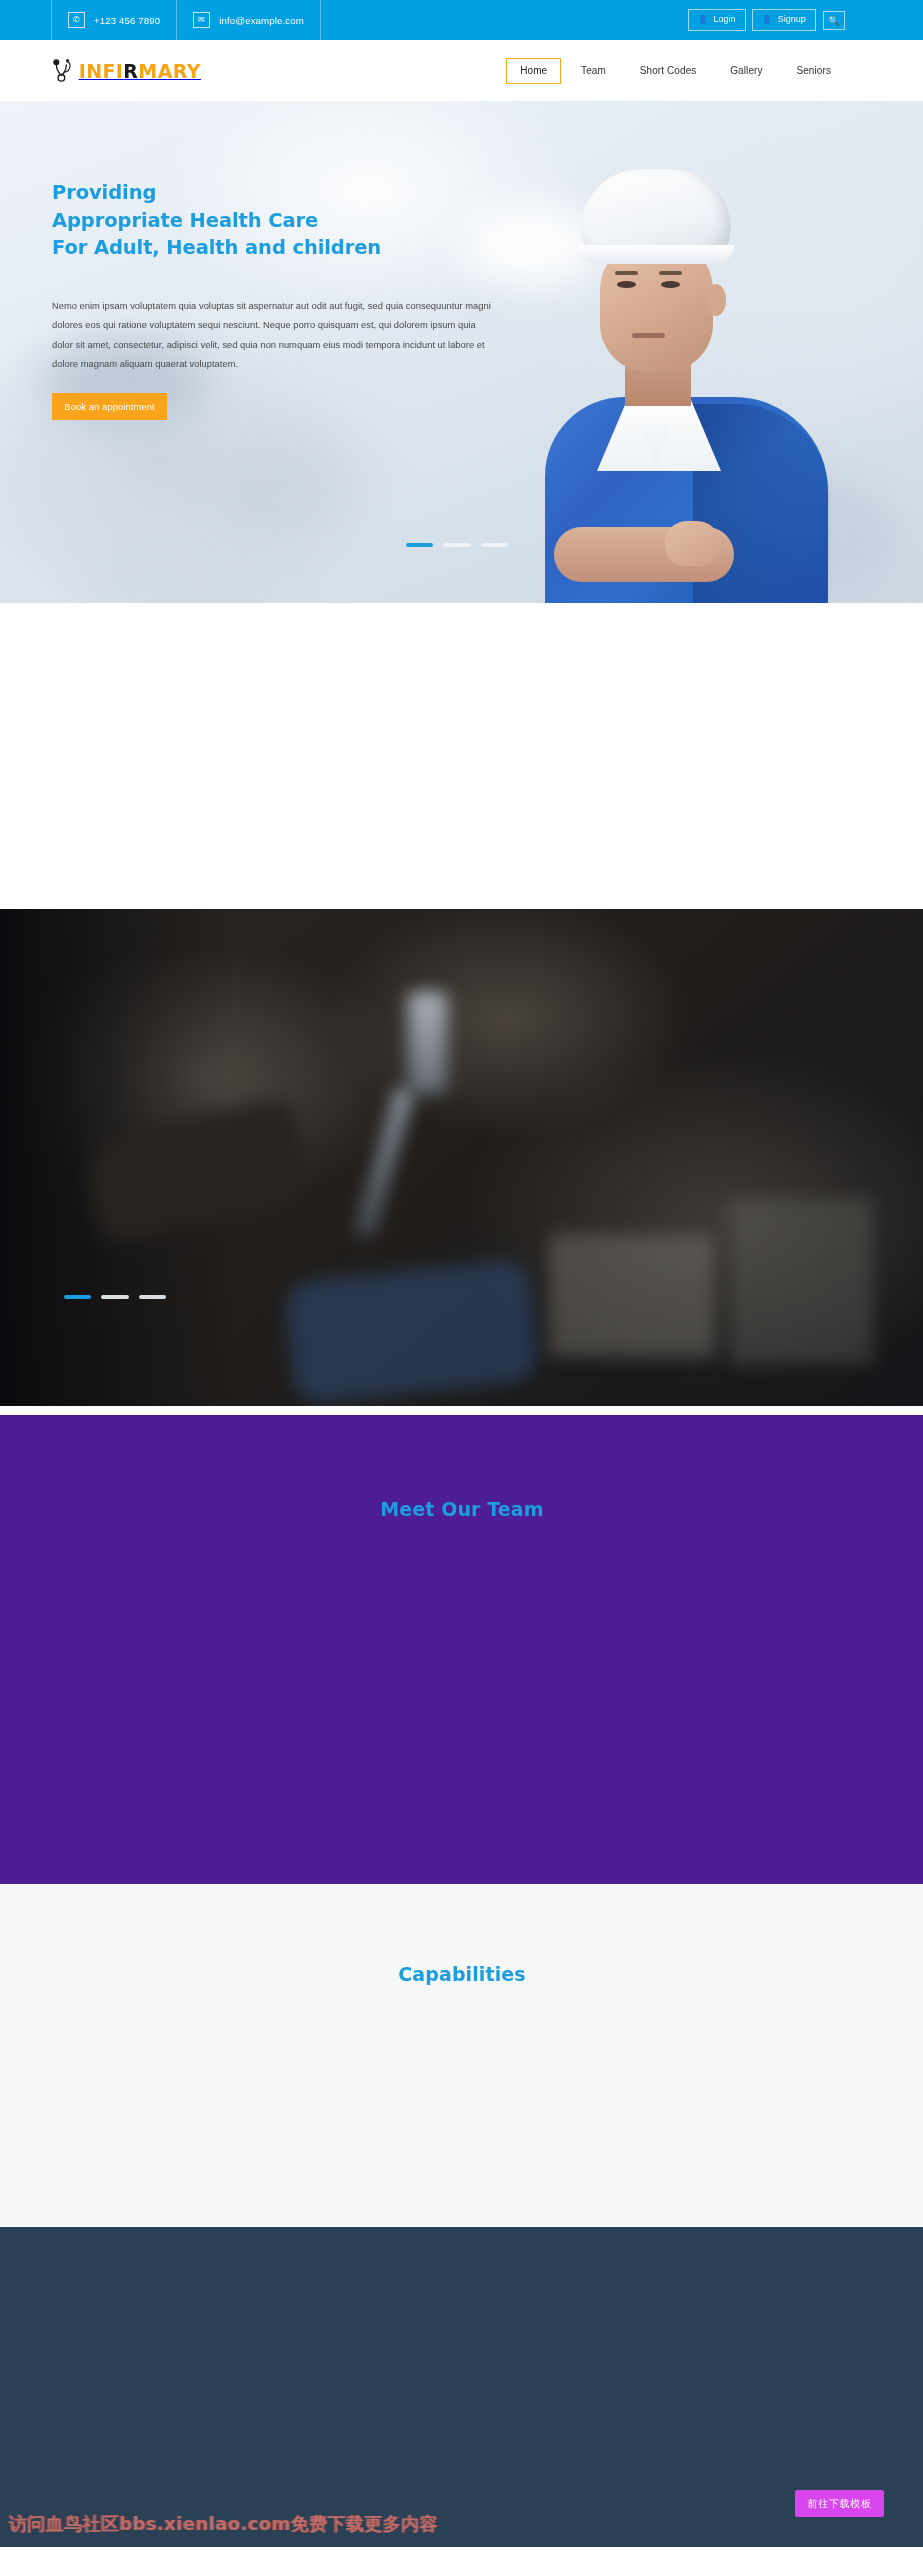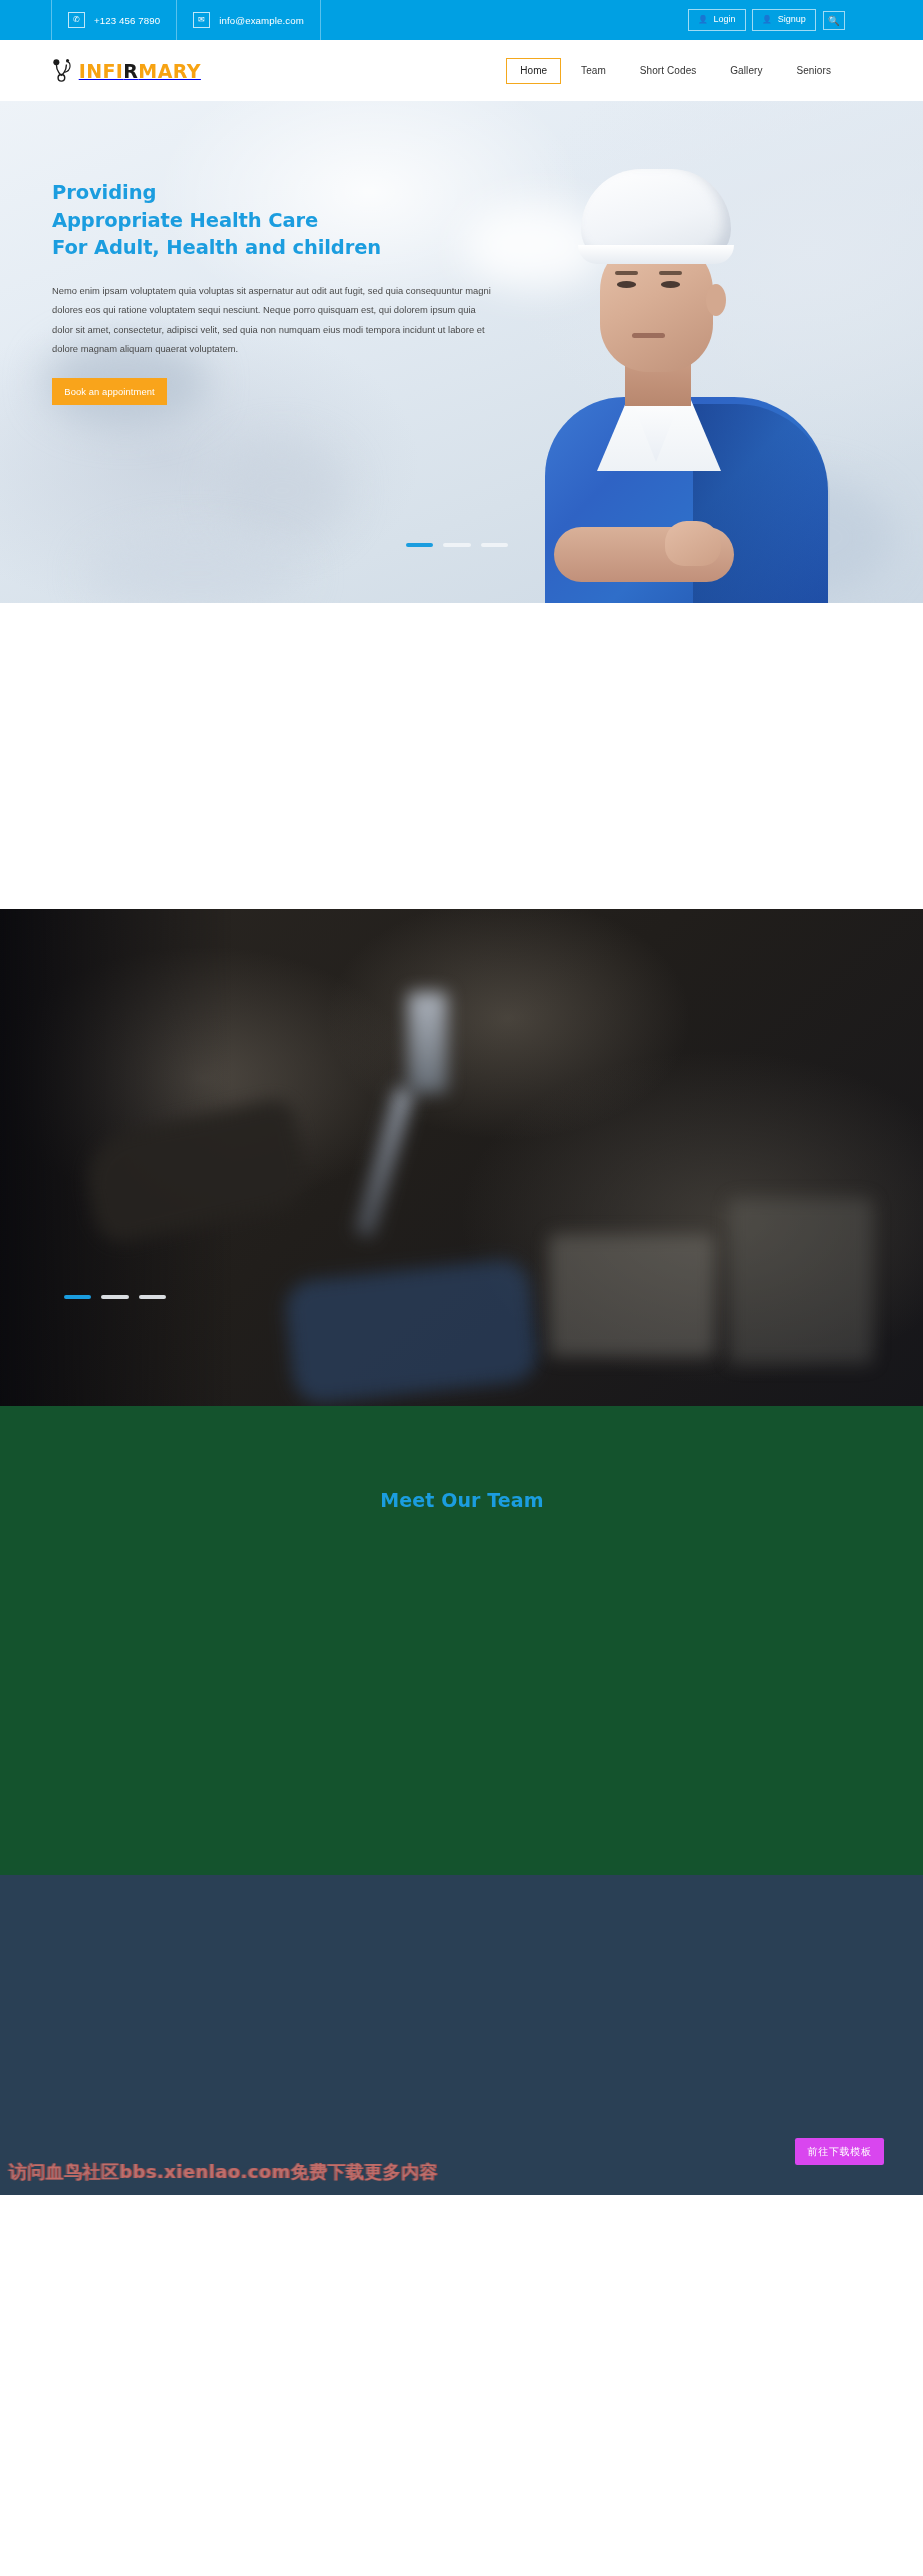--- a/index.html
+++ b/index.html
@@ -215,21 +215,21 @@
     position: absolute; inset: 0;
     padding: 78px 0 0 52px;
   }
   .hero h1 {
     color: #1b9ddf;
     font-family: "DejaVu Sans", sans-serif;
     font-size: 19.5px;
     font-weight: 700;
     line-height: 1.42;
     letter-spacing: -0.1px;
-    margin-bottom: 19px;
+    margin-bottom: 34px;
   }
   .hero p {
     color: #4a4a4a;
     font-size: 9.4px;
     line-height: 2.05;
     max-width: 442px;
     margin-bottom: 20px;
   }
   .btn-appointment {
     display: inline-block;
@@ -319,21 +319,21 @@
     position: relative;
   }
   .section-title {
     text-align: center;
     color: #1b9ddf;
     font-family: "DejaVu Sans", sans-serif;
     font-weight: 700;
     font-size: 19px;
     letter-spacing: 0.1px;
   }
-  .team-section { background: #14532d; height: 469px; padding-top: 83px; }
+  .team-section { background: #4c1d95; height: 469px; padding-top: 83px; margin-top: 9px; }
   .capabilities-section {
     background: #f6f8f8;
     height: 343px;
     padding-top: 79px;
   }
 
   
   .footer {
     position: relative;
     background: #2a4055;
@@ -482,20 +482,23 @@
       <span class="dot active"></span>
       <span class="dot"></span>
       <span class="dot"></span>
     </div>
   </div>
 
   <div class="section team-section">
     <h2 class="section-title">Meet Our Team</h2>
   </div>
 
+  <div class="section capabilities-section">
+    <h2 class="section-title">Capabilities</h2>
+  </div>
 
   <div class="footer">
     <div class="watermark">访问血鸟社区bbs.xienlao.com免费下载更多内容</div>
     <button class="download-btn">前往下载模板</button>
   </div>
 
 </div>
 
 
 </body></html>

